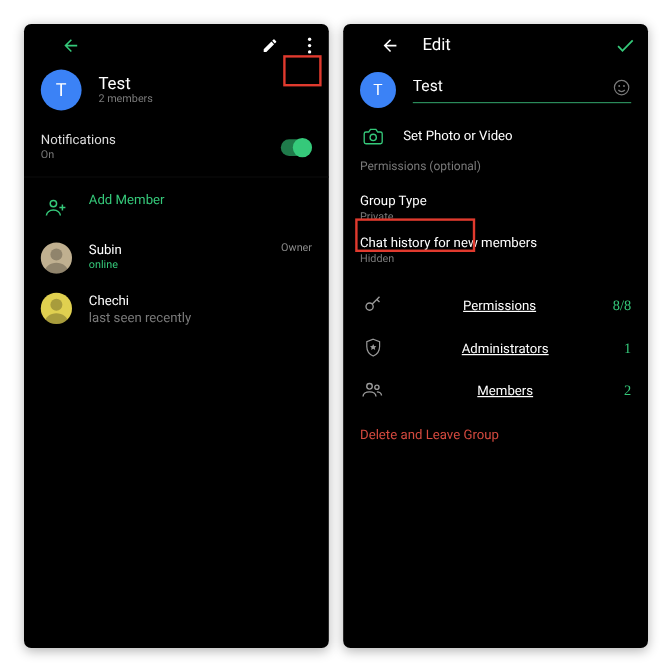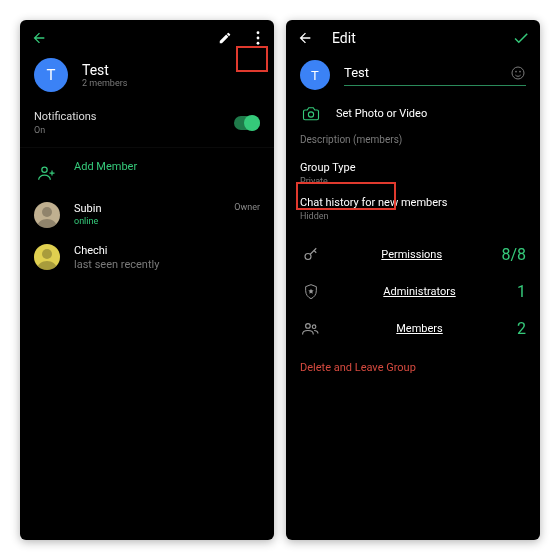--- a/index.html
+++ b/index.html
@@ -21,20 +21,21 @@
     font-size: 11px;
     position: relative;
     overflow: hidden;
   }
   .topbar {
     display: flex;
     align-items: center;
     height: 36px;
     padding: 0 10px;
     gap: 18px;
+    margin-left: 20px;
   }
   .topbar .spacer { flex: 1; }
   .icon-btn { width: 18px; height: 18px; display: flex; align-items: center; justify-content: center; cursor: pointer; }
   svg { display: block; }
   .green { color: #35c97a; }
 
   .group-header {
     display: flex;
     align-items: center;
     padding: 2px 14px 10px 14px;
@@ -88,21 +89,21 @@
   .edit-input { flex:1; font-size:13px; color:#fff;}
   .smiley { width:16px; height:16px; }
 
   .list-row {
     display:flex; align-items:center; gap:14px;
     padding: 9px 14px;
   }
   .list-row .labels { display:flex; flex-direction:column; gap:1px; flex:1;text-decoration:underline;}
   .list-row .text { font-size: 11px; color:#fff;text-align:center;}
   .list-row .sub { font-size: 9px; color:#7a7a7a;}
-  .list-row .trail { font-size: 16px; color:#35c97a;}
+  .list-row .trail { font-size: 12px; color:#35c97a;font-family:Liberation Serif, serif;}
   .list-icon { width:22px; display:flex; justify-content:center;}
   .sep { height: 6px; }
 
   .danger { color:#d64a3f; font-size:11px; padding: 14px 14px;}
 </style>
 </head>
 <body>
 
 <div class="phone">
   <div class="topbar">
@@ -220,21 +221,21 @@
     <div class="list-icon">
       <svg width="18" height="16" viewBox="0 0 24 20">
           <path d="M4 6h3l2-3h6l2 3h3a2 2 0 0 1 2 2v9a2 2 0 0 1-2 2H4a2 2 0 0 1-2-2V8a2 2 0 0 1 2-2z" fill="none" stroke="#35c97a" stroke-width="1.5"></path>
           <circle cx="12" cy="12" r="3.5" fill="none" stroke="#35c97a" stroke-width="1.5"></circle>
         </svg>
     </div>
     <div class="text green">Set Photo or Video</div>
   </div>
 
   <div class="list-row" style="padding-top:4px;padding-bottom:14px;">
-    <div class="sub" style="font-size:10px;">Description (members)</div>
+    <div class="sub" style="font-size:10px;">Permissions (optional)</div>
   </div>
 
   <div class="list-row" style="flex-direction:column;align-items:flex-start;gap:2px;padding-top:2px;padding-bottom:8px;">
     <div class="text">Group Type</div>
     <div class="sub">Private</div>
   </div>
 
   <div class="list-row" style="flex-direction:column;align-items:flex-start;gap:2px;padding-top:2px;">
     <div class="text">Chat history for new members</div>
     <div class="sub">Hidden</div>

